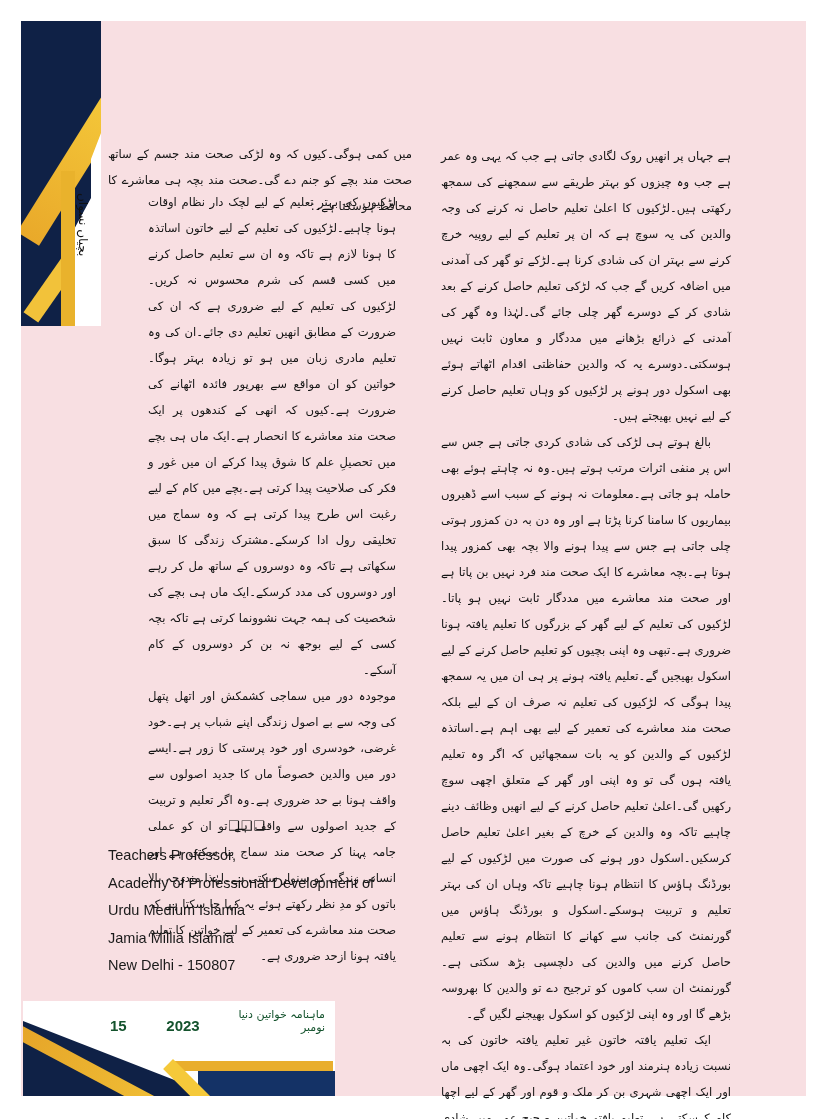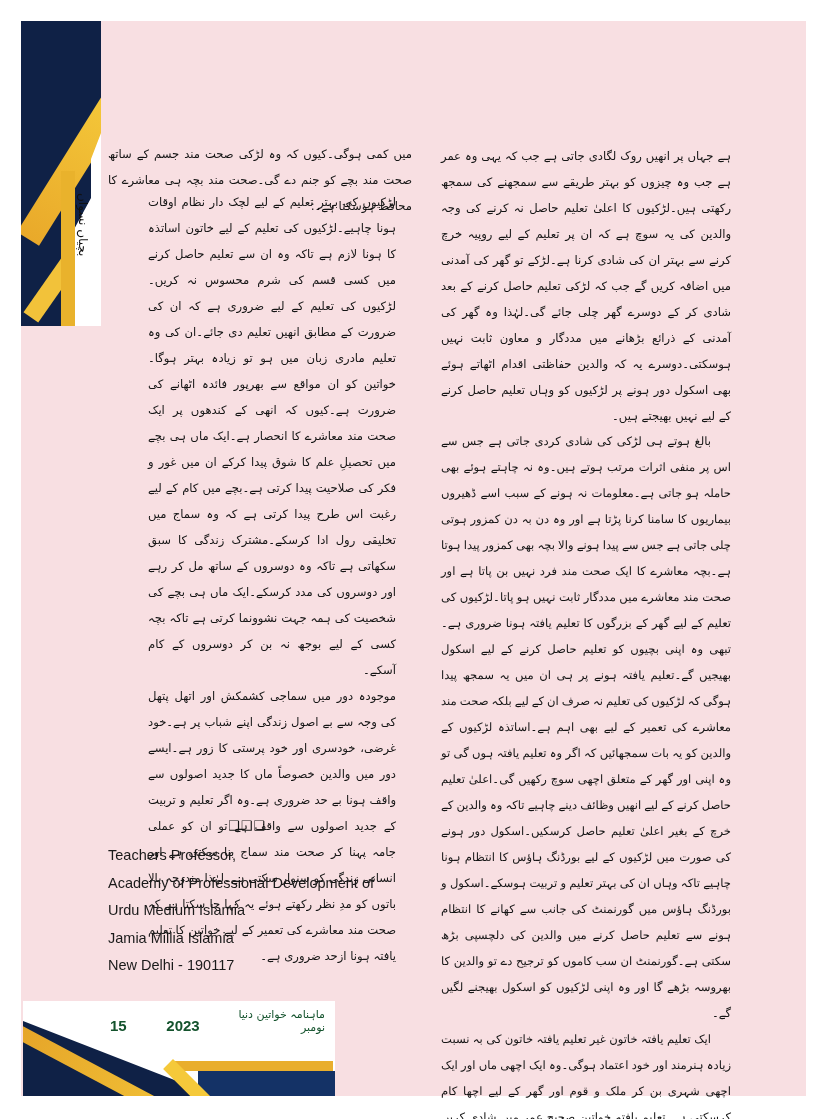--- a/index.html
+++ b/index.html
@@ -23,21 +23,21 @@
   .footer-line { position: absolute; left: 110px; top: 1014px; width: 215px; height: 20px; display: flex; align-items: flex-end; font-family: "Liberation Sans", sans-serif; font-weight: bold; font-size: 15px; color: #14532d; }
   .footer-line .pg { width: 60px; }
   .footer-line .yr { width: 55px; }
   .footer-line .urdu { font-weight: normal; font-size: 11px; direction: rtl; font-family: "DejaVu Sans", sans-serif; margin-top: 24px; }
   
   .col { position: absolute; direction: rtl; text-align: justify; color: #151515; font-family: "DejaVu Sans", sans-serif; font-size: 11.6px; line-height: 26px; margin-top: 28px; }
   .col p { margin: 0; }
   .col-right { left: 441px; top: 115px; width: 290px; }
   .col-left-top { left: 108px; top: 113px; width: 304px; }
   .col-left { left: 148px; top: 161px; width: 248px; }
-  .col .indent { text-indent: 20px; font-family: Liberation Serif, serif; }
+  .col .indent { text-indent: 20px; }
   .end-mark { position: absolute; left: 228px; top: 818px; font-size: 13px; letter-spacing: 1px; color: #111; }
   .author { position: absolute; left: 108px; top: 842px; font-family: "Liberation Sans", sans-serif; font-size: 14.5px; color: #1a1a1a; line-height: 27.5px; }
   .author .name { font-weight: bold; }
 </style>
 </head>
 <body>
 
 <div class="page"></div>
 
 <div class="band-top">
@@ -62,21 +62,21 @@
   <p>موجودہ دور میں سماجی کشمکش اور اتھل پتھل کی وجہ سے بے اصول زندگی اپنے شباب پر ہے۔خود غرضی، خودسری اور خود پرستی کا زور ہے۔ایسے دور میں والدین خصوصاً ماں کا جدید اصولوں سے واقف ہونا بے حد ضروری ہے۔وہ اگر تعلیم و تربیت کے جدید اصولوں سے واقف ہے تو ان کو عملی جامہ پہنا کر صحت مند سماج بنا سکتی ہے اور انسانی زندگی کو سنوار سکتی ہے۔لہٰذا مندرجہ بالا باتوں کو مدِ نظر رکھتے ہوئے یہ کہا جا سکتا ہے کہ صحت مند معاشرے کی تعمیر کے لیے خواتین کا تعلیم یافتہ ہونا ازحد ضروری ہے۔</p>
 </div>
 
 <div class="end-mark">❑❑❑</div>
 
 <div class="author">
   <div>Teachers   Professor,</div>
   <div>Academy of Professional Development of</div>
   <div>Urdu Medium Islamia</div>
   <div>Jamia Millia Islamia</div>
-  <div>New Delhi - 190117</div>
+  <div>New Delhi - 150807</div>
 </div>
 
 <div class="band-bottom">
   <div class="navy"></div>
   <div class="gold1"></div>
   <div class="navy2"></div>
   <div class="gold2"></div>
   <div class="gold3"></div>
 </div>
 

